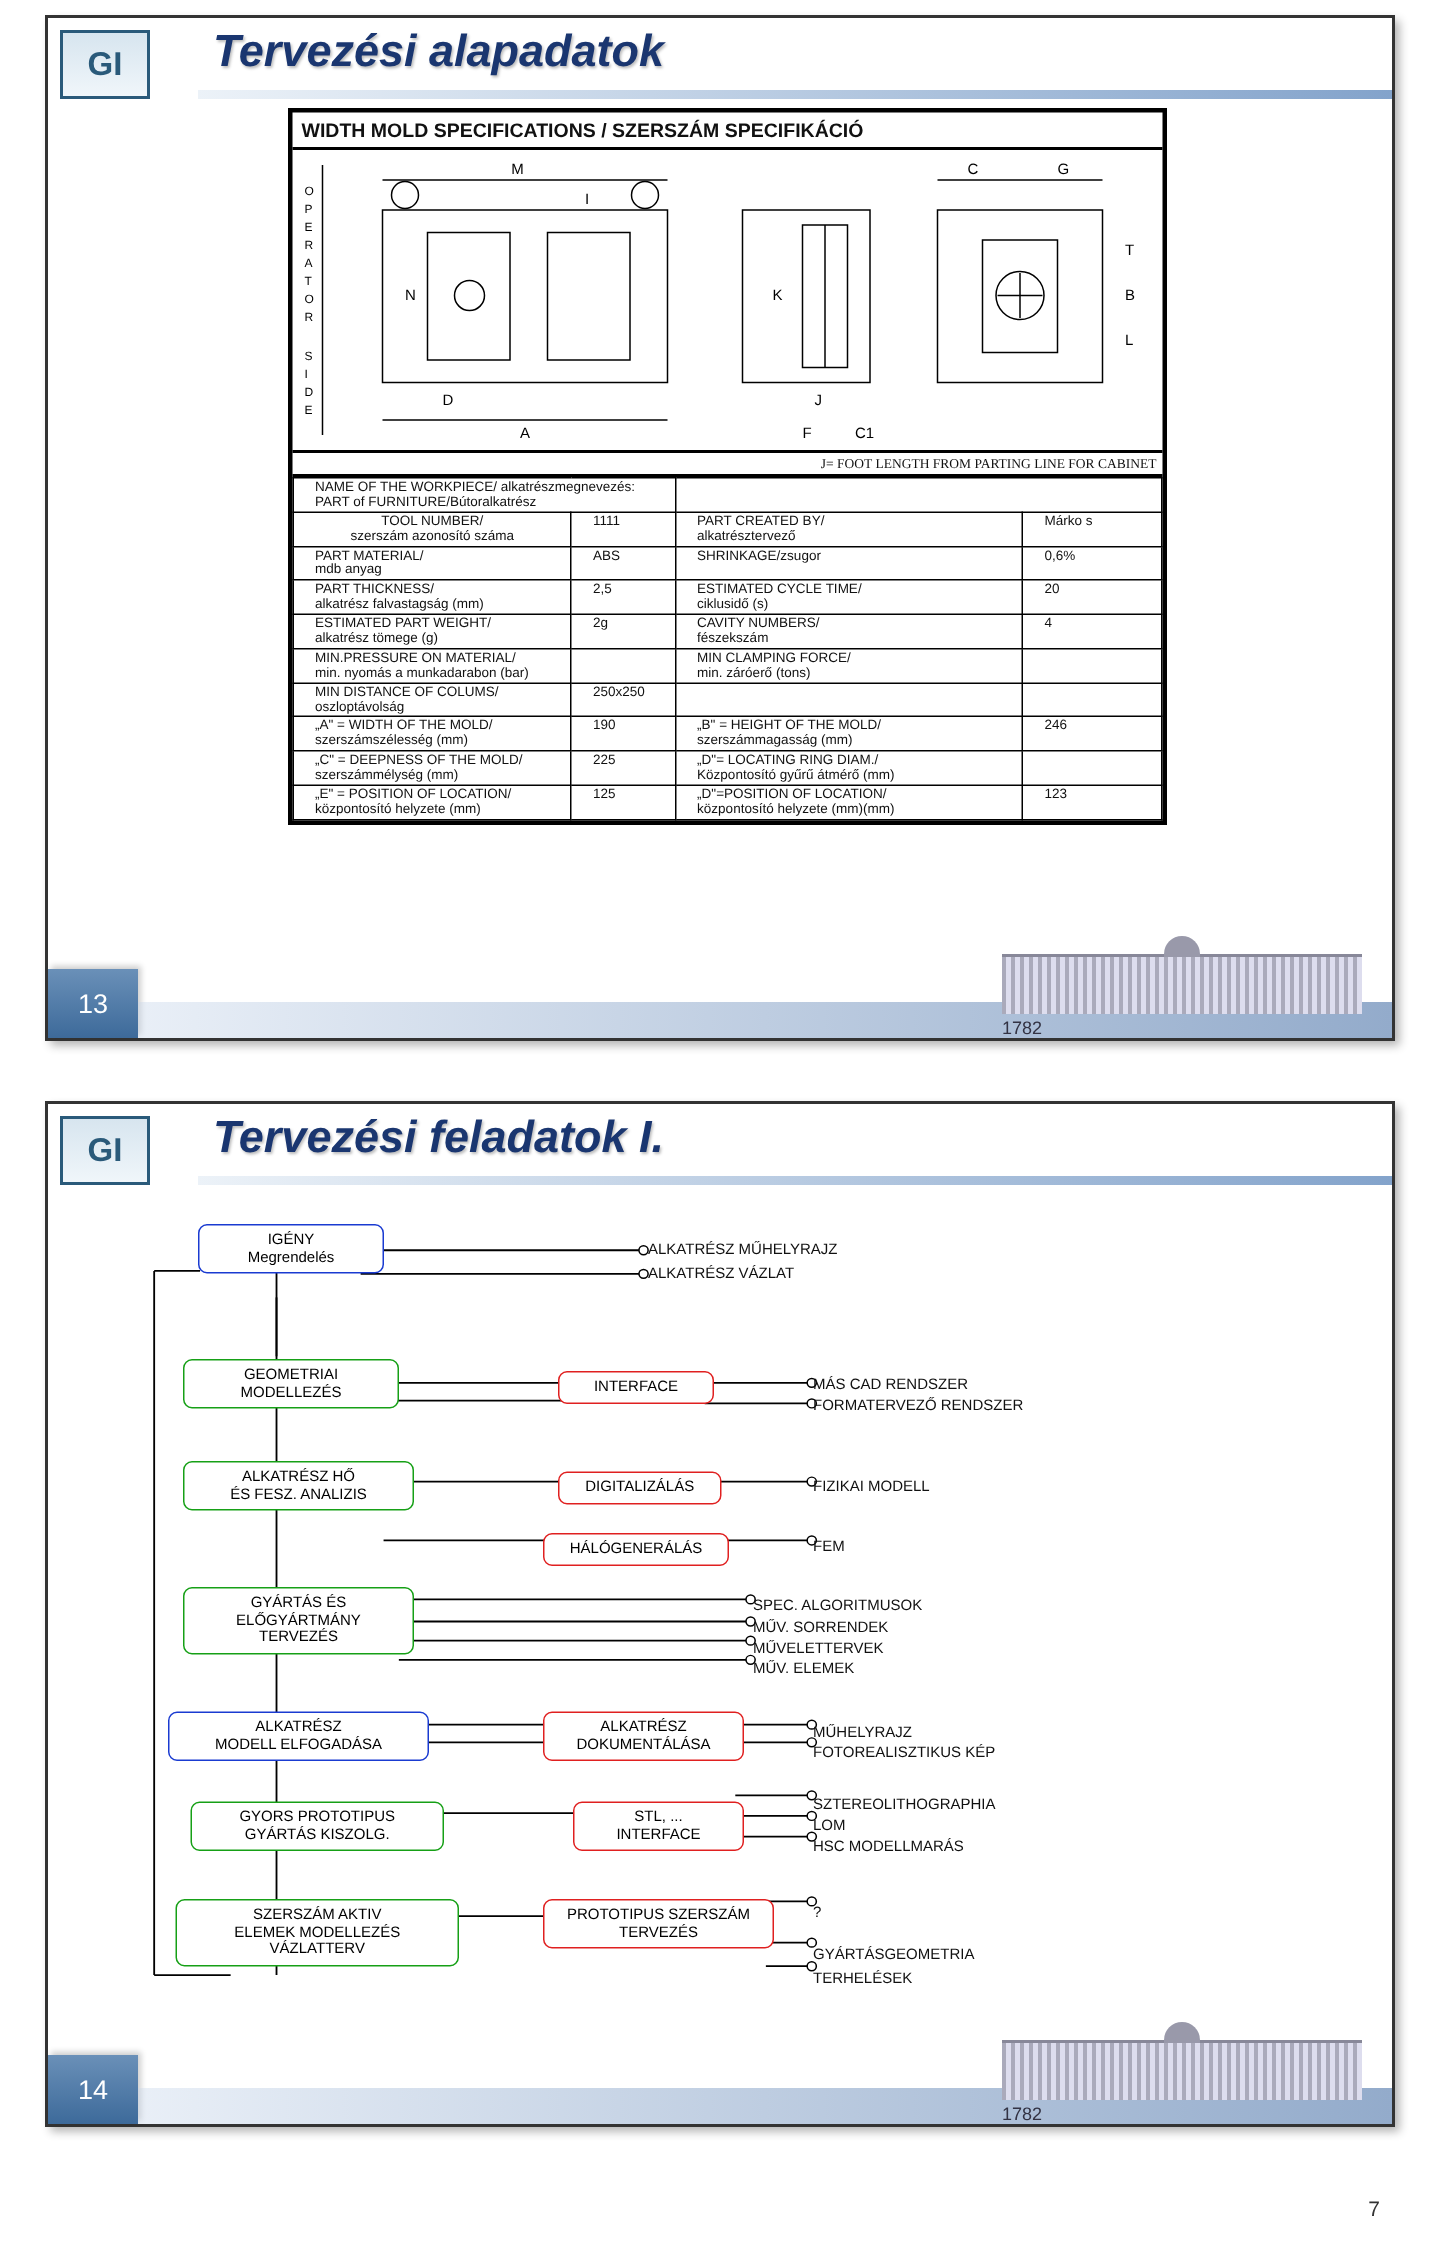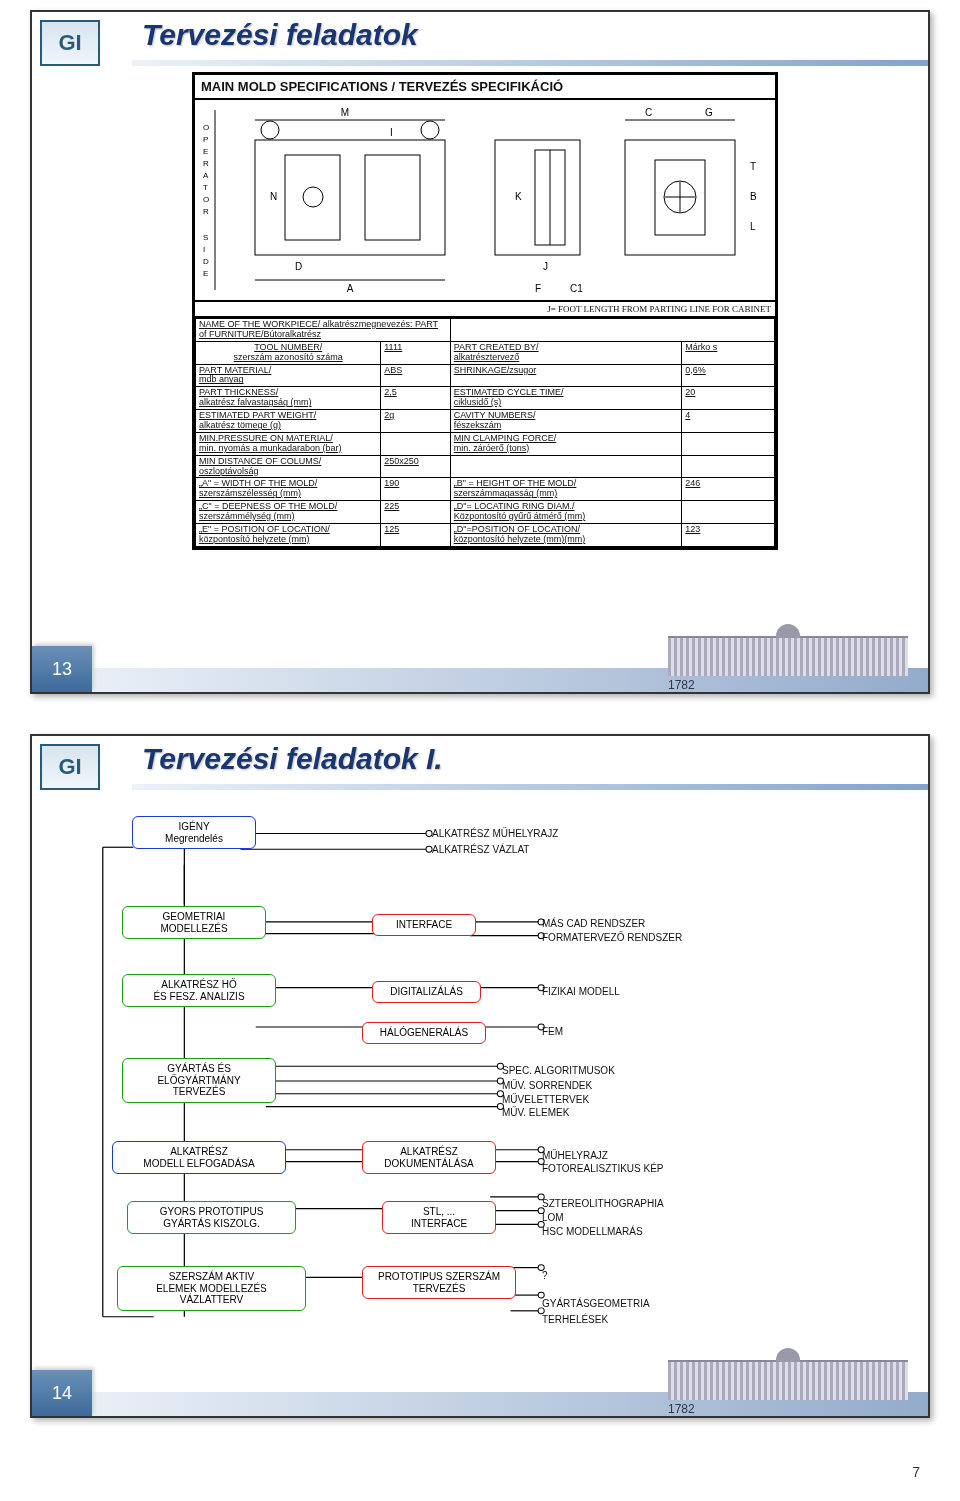--- a/index.html
+++ b/index.html
@@ -143,25 +143,24 @@
     border-bottom: 2px solid #000;
     position: relative;
   }
   .spec-draw svg { width: 100%; height: 100%; }
   .spec-table {
     width: 100%;
     border-collapse: collapse;
   }
   .spec-table td {
     border: 1px solid #000;
-    padding: 1px 3px;
+    padding: 1px 14px;
     font-size: 9px;
     line-height: 1.1;
     vertical-align: top;
-    text-decoration: underline;
   }
   .spec-note {
     font-size: 9px;
     padding: 2px 4px;
   }
 
   
   .flow {
     position: absolute;
     left: 30px;
@@ -202,26 +201,26 @@
   }
 </style>
 </head>
 <body>
 
 <div class="page">
 
   <div class="slide">
     <div class="slide-header">
       <div class="logo">GI</div>
-      <div class="title">Tervezési feladatok</div>
+      <div class="title">Tervezési alapadatok</div>
       <div class="title-underline"></div>
     </div>
 
     <div class="spec-frame">
-      <div class="sf-title">MAIN MOLD SPECIFICATIONS / TERVEZÉS SPECIFIKÁCIÓ</div>
+      <div class="sf-title">WIDTH MOLD SPECIFICATIONS / SZERSZÁM SPECIFIKÁCIÓ</div>
 
       <div class="spec-draw">
         <svg viewBox="0 0 580 200">
 
           <text x="8" y="30" font-size="8">O</text>
           <text x="8" y="42" font-size="8">P</text>
           <text x="8" y="54" font-size="8">E</text>
           <text x="8" y="66" font-size="8">R</text>
           <text x="8" y="78" font-size="8">A</text>
           <text x="8" y="90" font-size="8">T</text>

